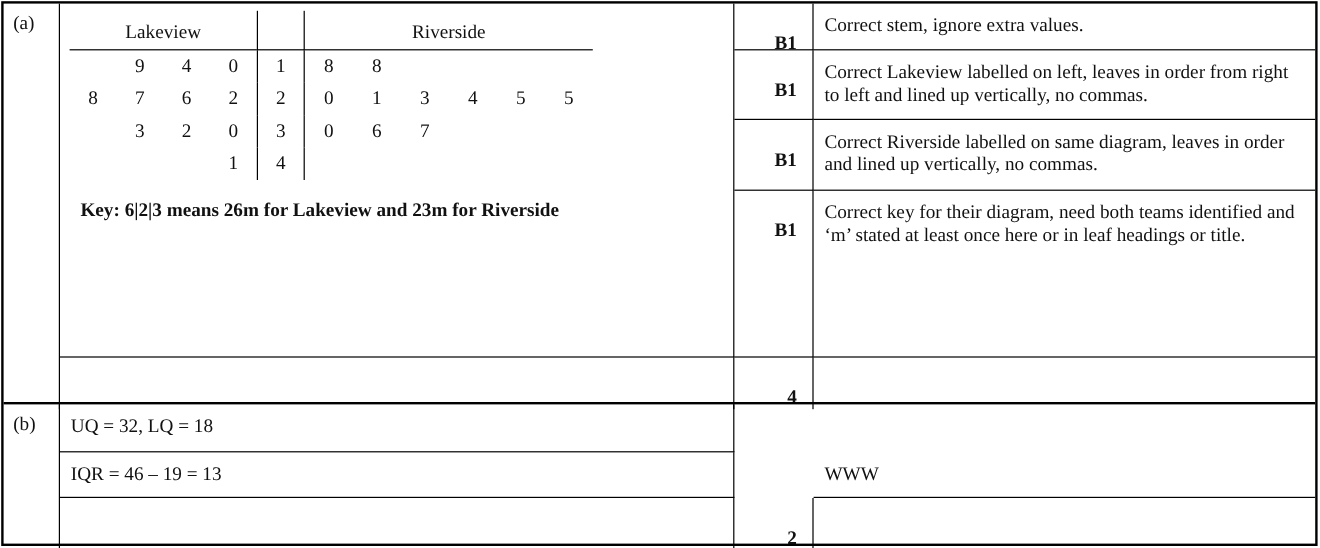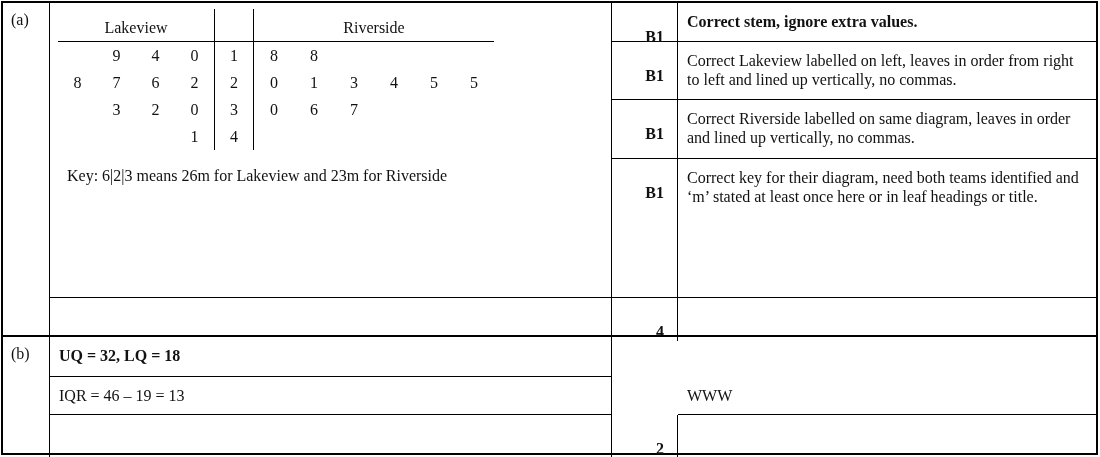--- a/index.html
+++ b/index.html
@@ -29,21 +29,21 @@
   .bB { border-bottom: 1px solid #000; }
 
   .part-cell { grid-column: 1; padding: 8px 0 0 8px; }
   .span-a { grid-row: 1 / 6; }
   .span-b { grid-row: 1 / 4; }
 
   .content-a { grid-column: 2; grid-row: 1 / 5; padding: 6px 0 0 8px; }
   .c2 { grid-column: 2; }
   .c3 { grid-column: 3; }
   .c4 { grid-column: 4; }
-  .r1 { grid-row: 1; font-weight: bold; } .r2 { grid-row: 2; } .r3 { grid-row: 3; }
+  .r1 { grid-row: 1; } .r2 { grid-row: 2; } .r3 { grid-row: 3; }
   .r4 { grid-row: 4; } .r5 { grid-row: 5; }
 
   .mark-cell {
     font-weight: bold;
     text-align: right;
     padding: 25px 13px 0 0;
   }
   .comment-cell {
     padding: 9px 12px 0 9px;
     line-height: 19px;
@@ -64,21 +64,21 @@
     display: flex; align-items: flex-end; justify-content: center;
     padding-bottom: 4px;
   }
   .sl-head-left  { grid-column: 1 / 5; }
   .sl-head-right { grid-column: 6 / 12; }
   .stem-col { border-left: 1px solid #000; border-right: 1px solid #000; }
   .sl-cell {
     text-align: center;
     display: flex; align-items: center; justify-content: center;
   }
-  #key-line { margin: 17px 0 0 9px; }
+  #key-line { margin: 17px 0 0 9px; font-weight: bold; }
 </style>
 </head>
 <body>
 
 <div id="page">
   <div id="ms-table">
 
     <div class="section" id="section-a">
 
       <div class="part-cell span-a bR">(a)</div>

